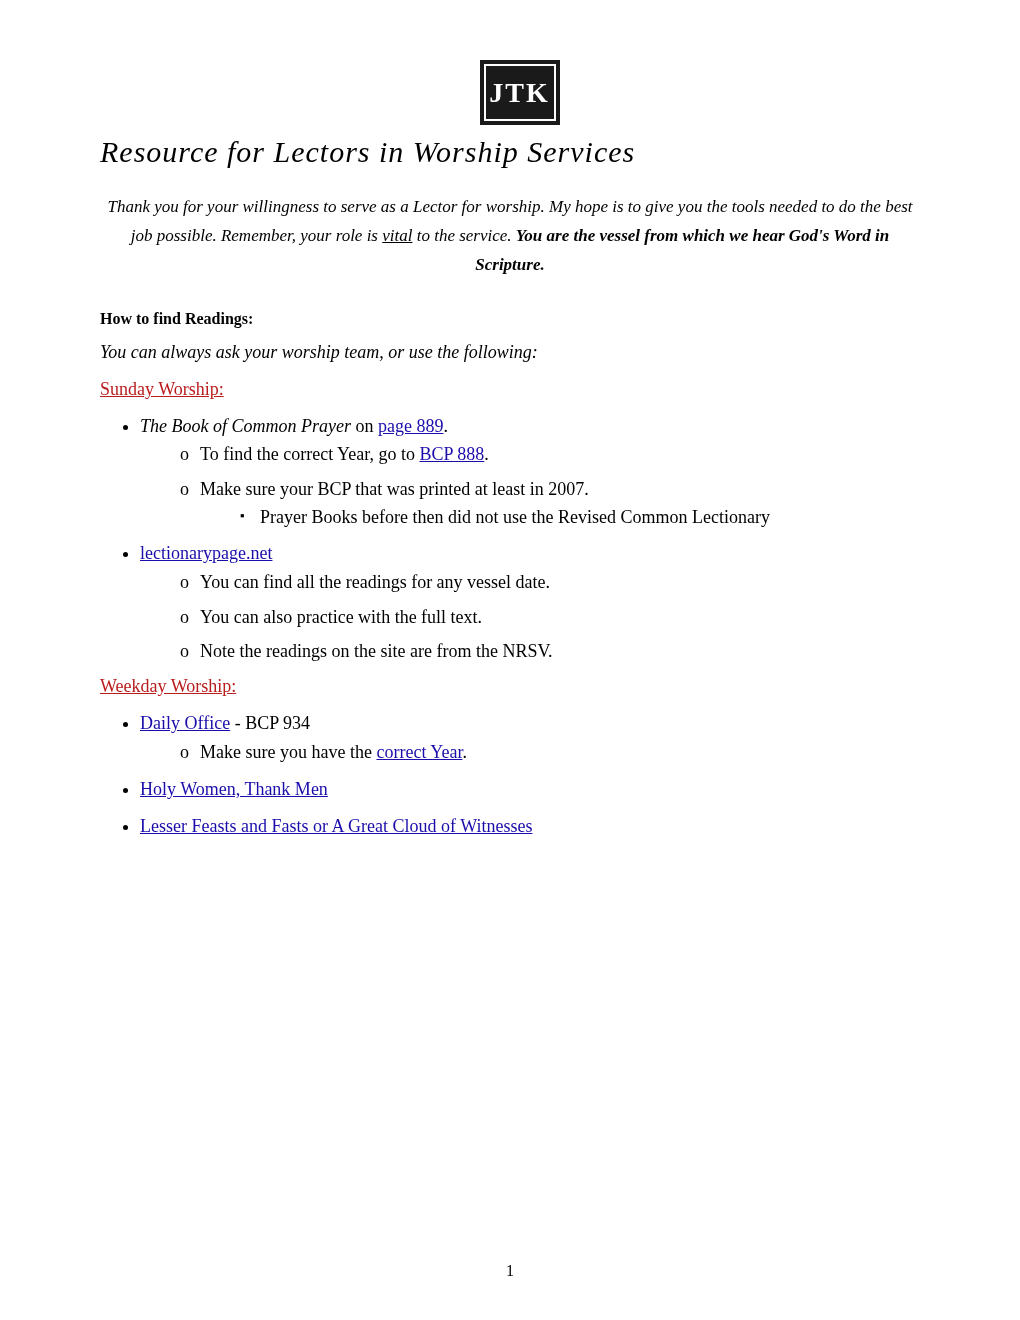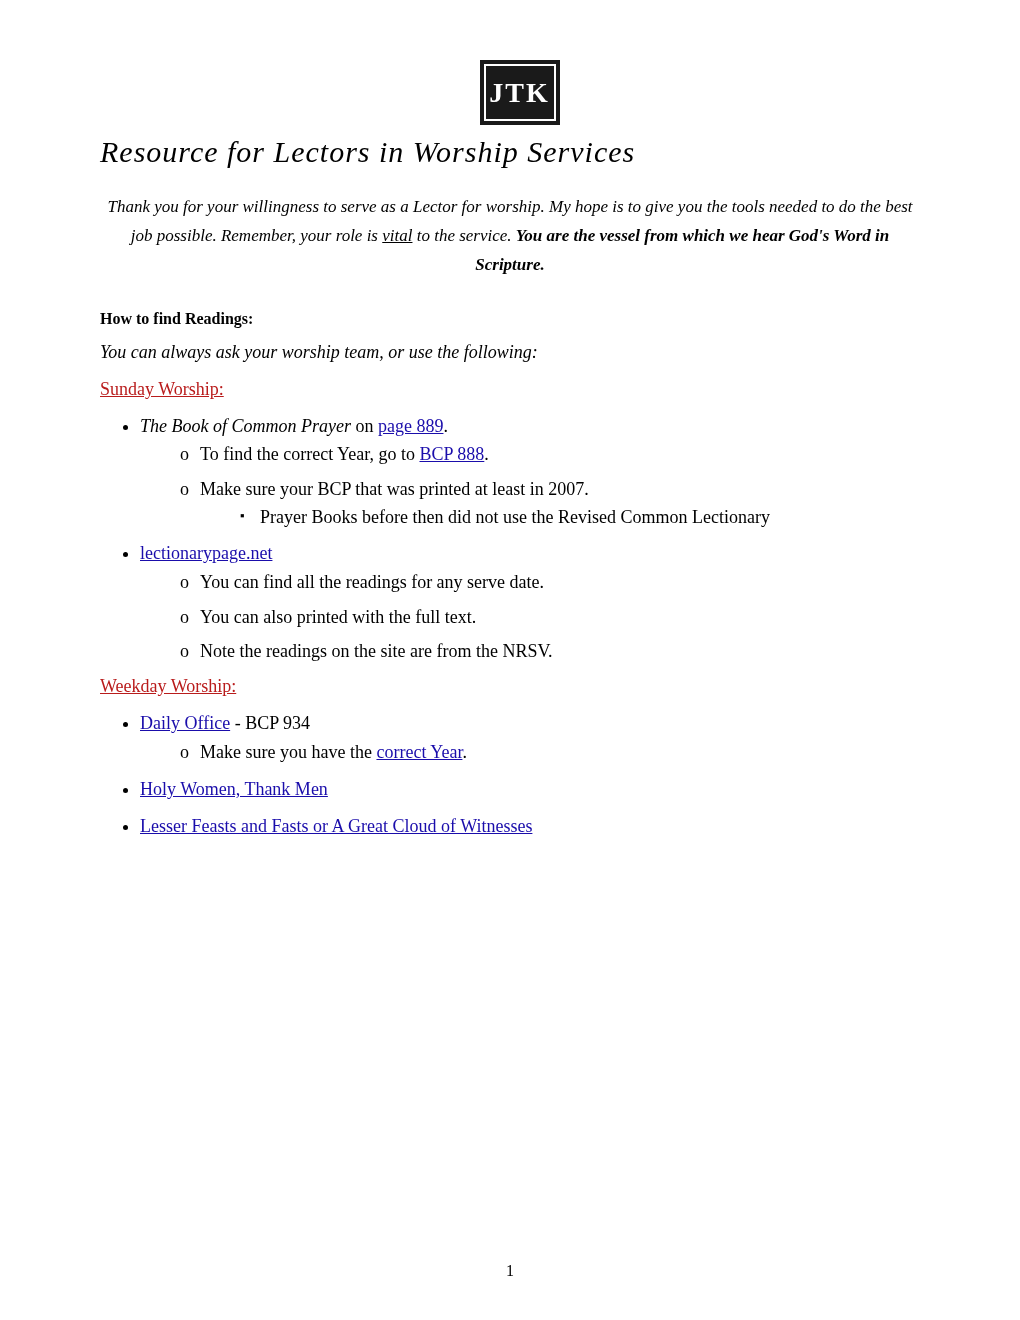--- a/index.html
+++ b/index.html
@@ -240,24 +240,24 @@
             </ul>
           </li>
         </ul>
       </li>
 
       <li>
         <a class="bcp-link" href="#">lectionarypage.net</a>
 
         <ul class="circle-list">
           <li>
-            <span>You can find all the readings for any serve date.</span>
-          </li>
-          <li>
-            <span>You can also printed with the full text.</span>
+            <span>You can find all the readings for any vessel date.</span>
+          </li>
+          <li>
+            <span>You can also practice with the full text.</span>
           </li>
           <li>
             <span>Note the readings on the site are from the NRSV.</span>
           </li>
         </ul>
       </li>
     </ul>
 
     <p class="underline-heading">Weekday Worship:</p>
 

